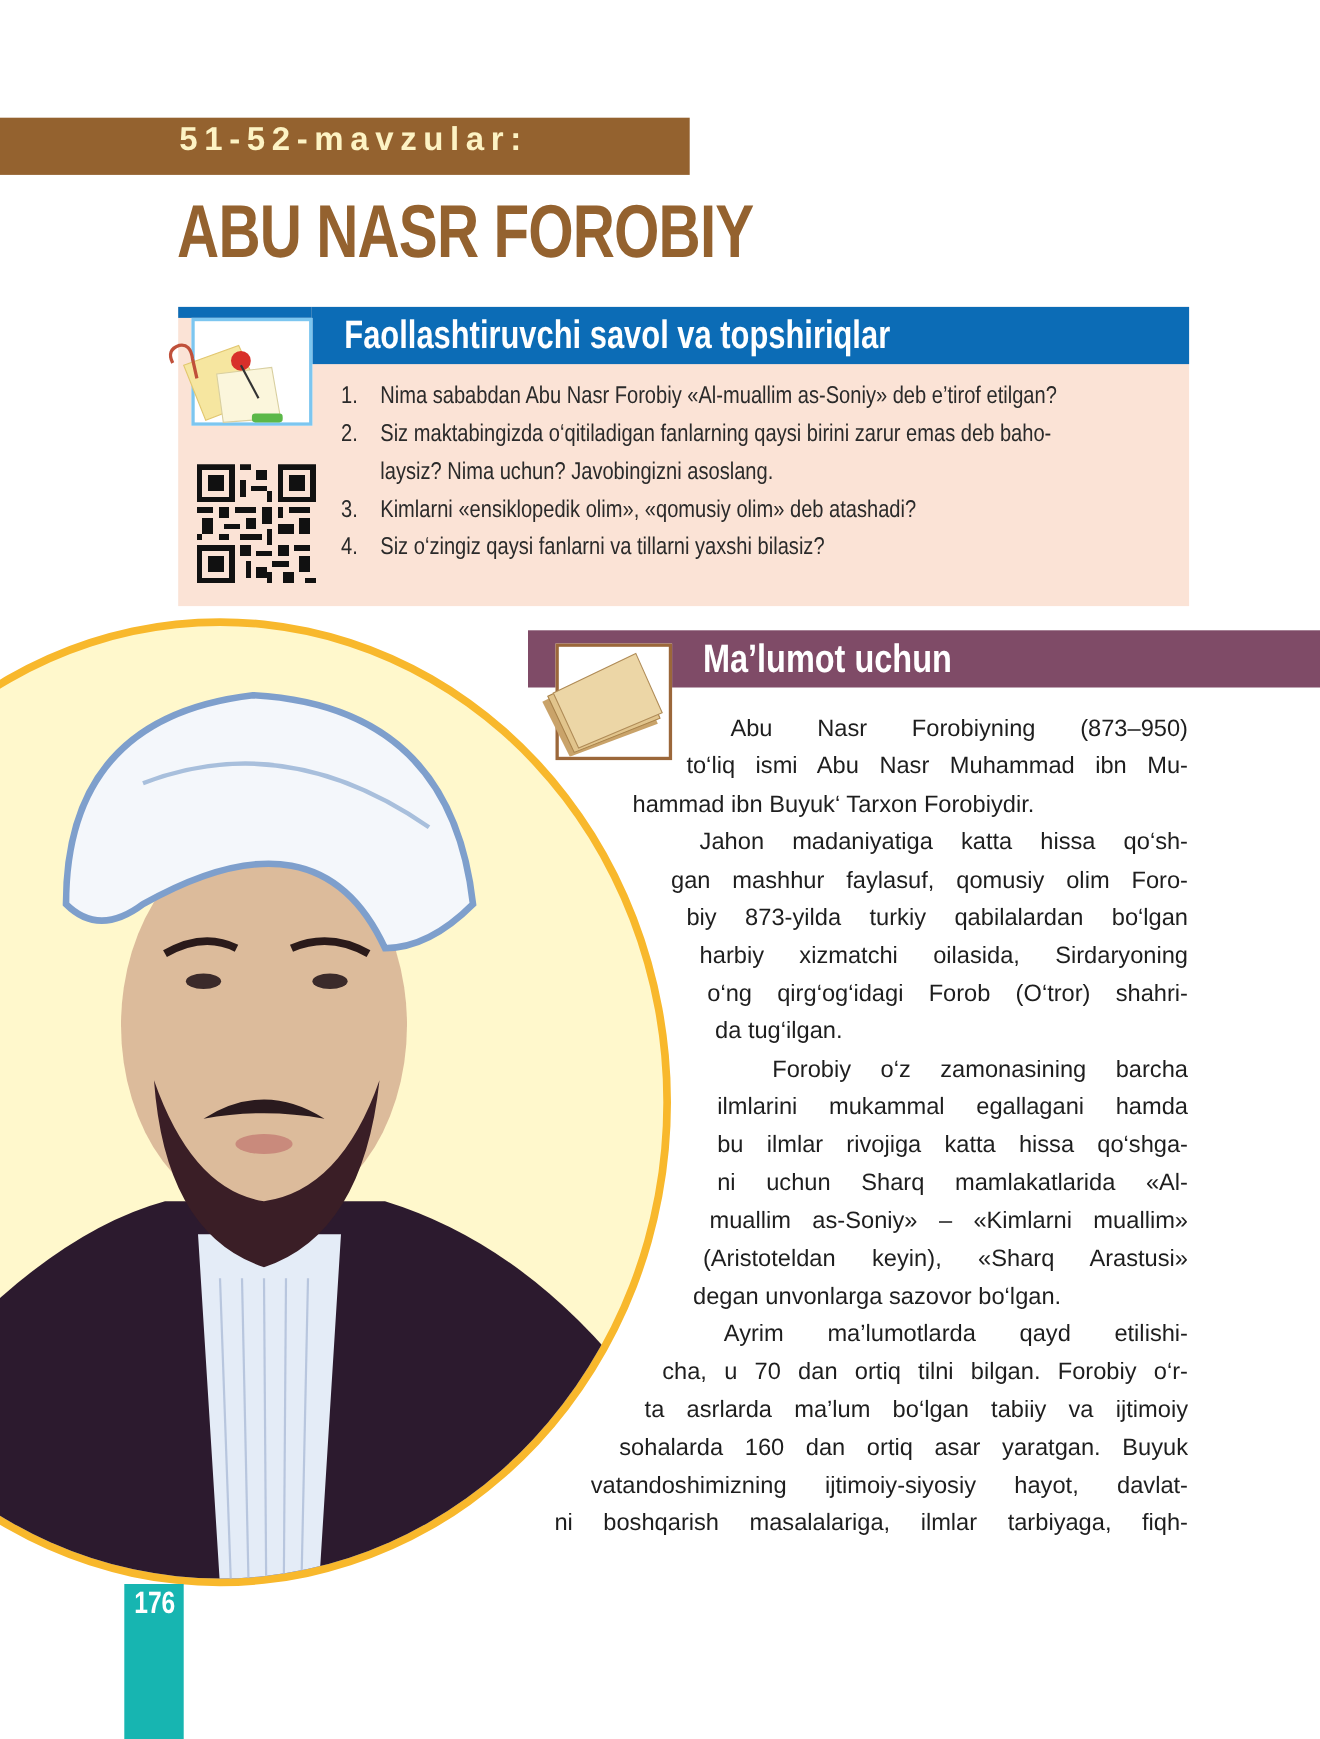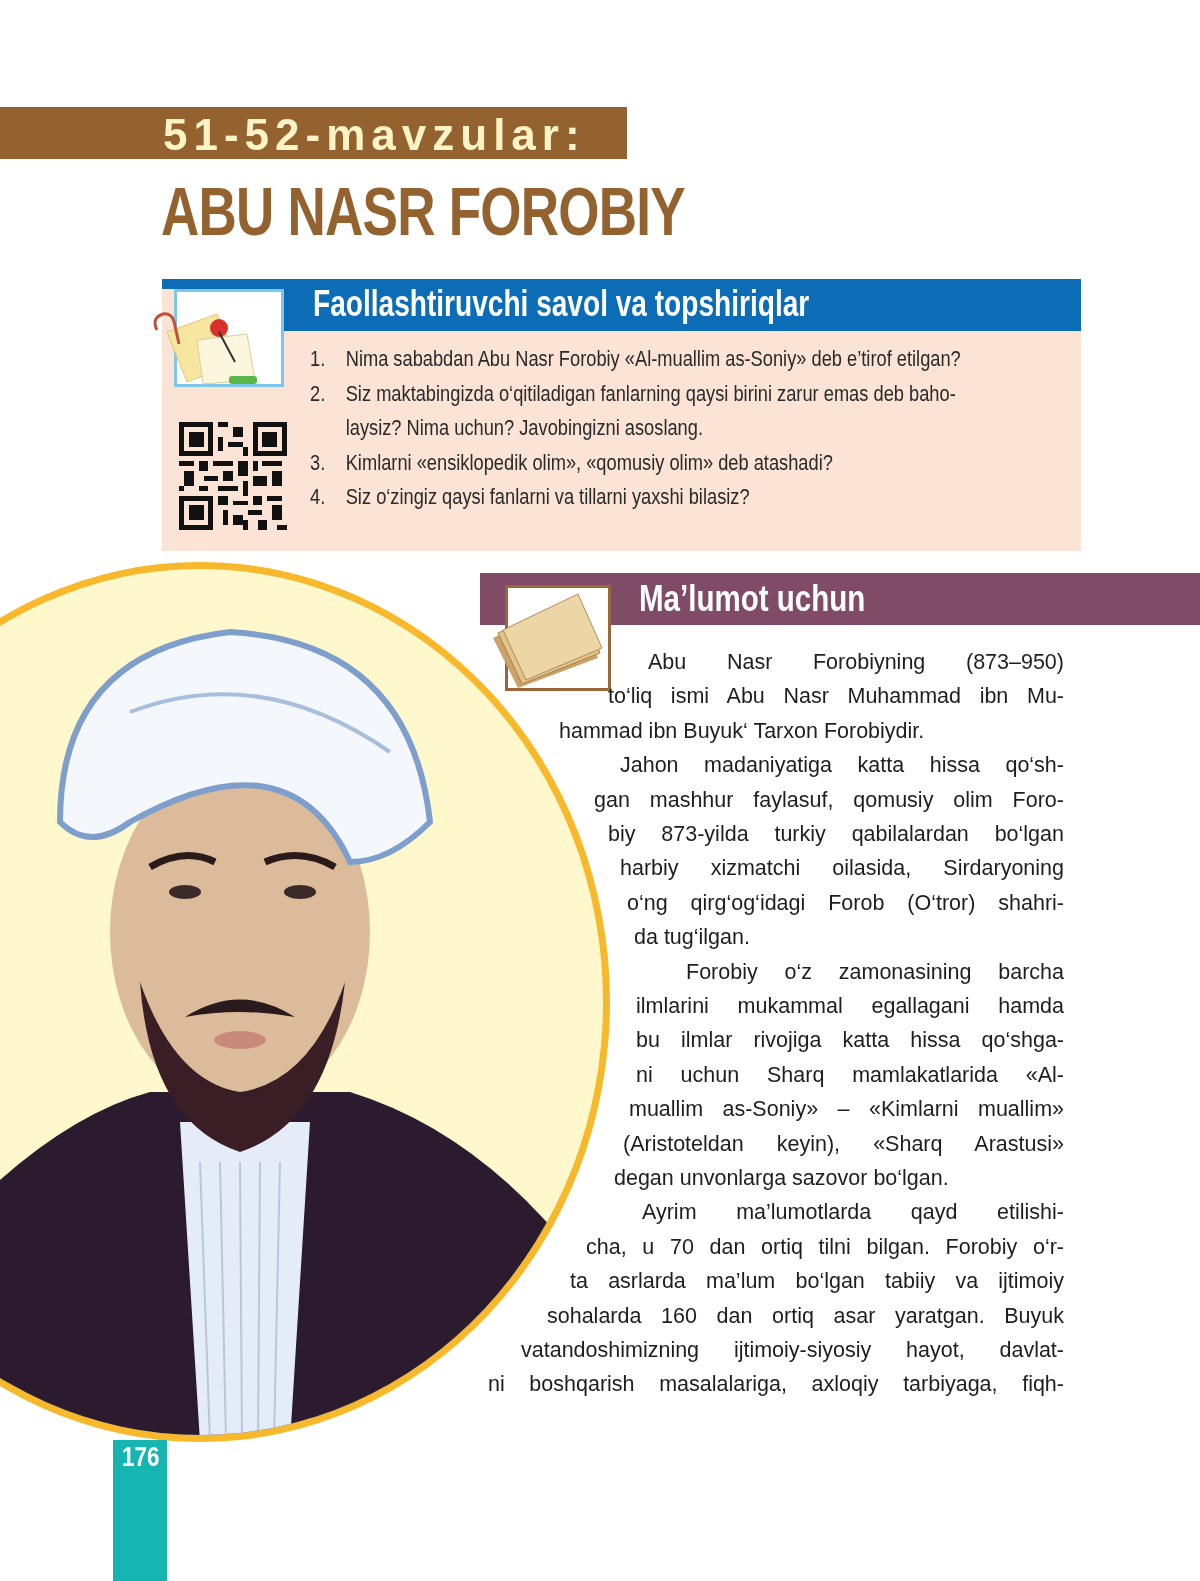--- a/index.html
+++ b/index.html
@@ -5,21 +5,21 @@
     html, body { margin: 0; padding: 0; }
     body {
       width: 1200px; height: 1581px; position: relative; overflow: hidden;
       background: #ffffff; font-family: "Liberation Sans", sans-serif;
     }
     .topic-band {
       position: absolute; left: 0; top: 107px; width: 627px; height: 52px;
       background: #94622f;
     }
     .topic-label {
-      position: absolute; left: 163px; top: 110px; font-size: 44px; font-weight: bold;
+      position: absolute; left: 163px; top: 110px; font-size: 30px; font-weight: bold;
       letter-spacing: 6px; color: #fdf3c4; font-family: "Liberation Sans", sans-serif;
     }
     .page-title {
       position: absolute; left: 161px; top: 172px; font-size: 68px; font-weight: bold;
       color: #94622f; font-family: "Liberation Sans", sans-serif;
       transform: scaleX(0.78); transform-origin: left top; letter-spacing: -1px;
       white-space: nowrap;
     }
     
     .q-box {
@@ -64,21 +64,21 @@
     .info-title {
       position: absolute; left: 639px; top: 578px; font-size: 36px; font-weight: bold;
       color: #ffffff; transform: scaleX(0.82); transform-origin: left top; white-space: nowrap;
     }
     .info-icon-frame {
       position: absolute; left: 505px; top: 585px; width: 100px; height: 100px;
       background: #ffffff; border: 3px solid #9b673a;
     }
     .body-text { position: absolute; left: 0; top: 645px; width: 1200px; font-size: 21.5px; color: #1e1e1e; }
     .line {
-      position: absolute; right: 136px; height: 34.4px; line-height: 34.4px; white-space: nowrap;
+      position: absolute; right: 120px; height: 34.4px; line-height: 34.4px; white-space: nowrap;
       text-align: justify; text-align-last: justify;
     }
     .line.last { text-align-last: left; }
     .page-num-tab {
       position: absolute; left: 113px; top: 1440px; width: 54px; height: 141px; background: #17b5b1;
     }
     .page-num {
       position: absolute; left: 122px; top: 1441px; font-size: 28px; font-weight: bold; color: #ffffff;
       transform: scaleX(0.8); transform-origin: left top;
     }
@@ -229,17 +229,17 @@
   <div class="line" style="top:378.4px; width:428px;">bu ilmlar rivojiga katta hissa qo‘shga-</div>
   <div class="line" style="top:412.8px; width:428px;">ni uchun Sharq mamlakatlarida «Al-</div>
   <div class="line" style="top:447.2px; width:435px;">muallim as-Soniy» – «Kimlarni muallim»</div>
   <div class="line" style="top:481.6px; width:441px;">(Aristoteldan keyin), «Sharq Arastusi»</div>
   <div class="line last" style="top:516px; width:450px;">degan unvonlarga sazovor bo‘lgan.</div>
   <div class="line" style="top:550.4px; width:422px;">Ayrim ma’lumotlarda qayd etilishi-</div>
   <div class="line" style="top:584.8px; width:478px;">cha, u 70 dan ortiq tilni bilgan. Forobiy o‘r-</div>
   <div class="line" style="top:619.2px; width:494px;margin-left:40px;">ta asrlarda ma’lum bo‘lgan tabiiy va ijtimoiy</div>
   <div class="line" style="top:653.6px; width:517px;">sohalarda 160 dan ortiq asar yaratgan. Buyuk</div>
   <div class="line" style="top:688px; width:543px;">vatandoshimizning ijtimoiy-siyosiy hayot, davlat-</div>
-  <div class="line" style="top:722.4px; width:576px;">ni boshqarish masalalariga, axloqiy tarbiyaga, fiqh-</div>
+  <div class="line" style="top:722.4px; width:576px;">ni boshqarish masalalariga, ilmlar tarbiyaga, fiqh-</div>
 </div>
 
 <div class="page-num-tab"></div>
 <div class="page-num">176</div>
 
 </body></html>

